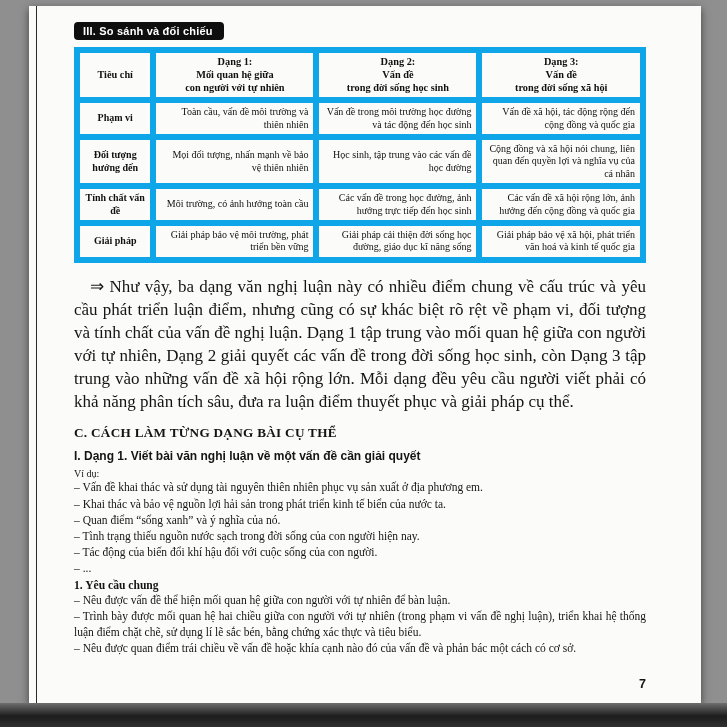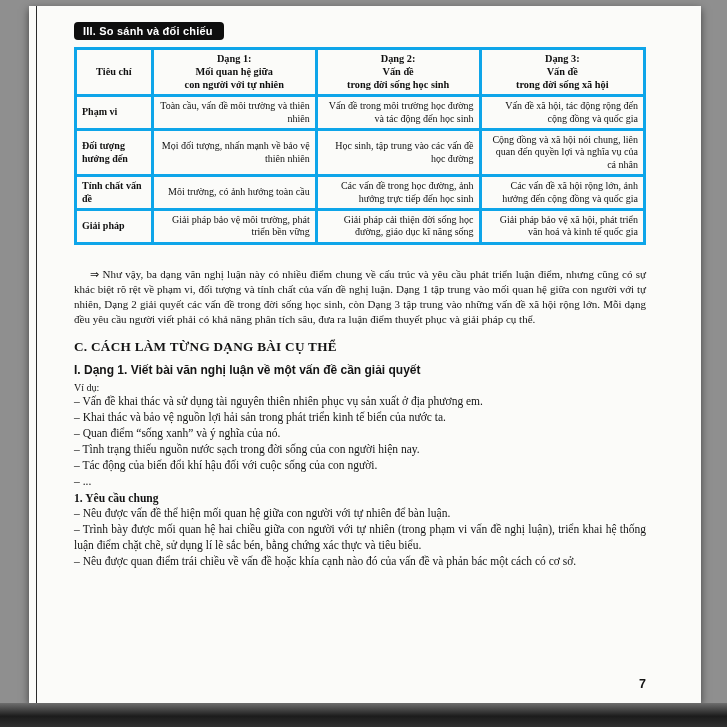--- a/index.html
+++ b/index.html
@@ -48,38 +48,38 @@
     letter-spacing: 0.2px;
   }
   table.compare {
     width: 100%;
     border-collapse: collapse;
     font-size: 10px;
     line-height: 1.24;
     color: #101010;
   }
   table.compare th, table.compare td {
-    border: 3px solid #0ea5e9;
+    border: 6px solid #0ea5e9;
     padding: 3px 5px;
     vertical-align: middle;
   }
   table.compare th {
     text-align: center;
     white-space: pre-line;
     font-size: 10.3px;
   }
   table.compare td.crit {
     font-weight: bold;
-    text-align: left;
+    text-align: center;
     margin-left: 12px;
   }
   table.compare td { text-align: right; }
   .summary {
-    margin-top: 22px;
-    font-size: 11px;
+    margin-top: 12px;
+    font-size: 17px;
     line-height: 1.36;
     text-align: justify;
     text-indent: 16px;
   }
   .heading-c {
     font-family: Liberation Serif, serif;
     font-weight: bold;
     font-size: 13.2px;
     margin-top: 12px;
     letter-spacing: 0.3px;

